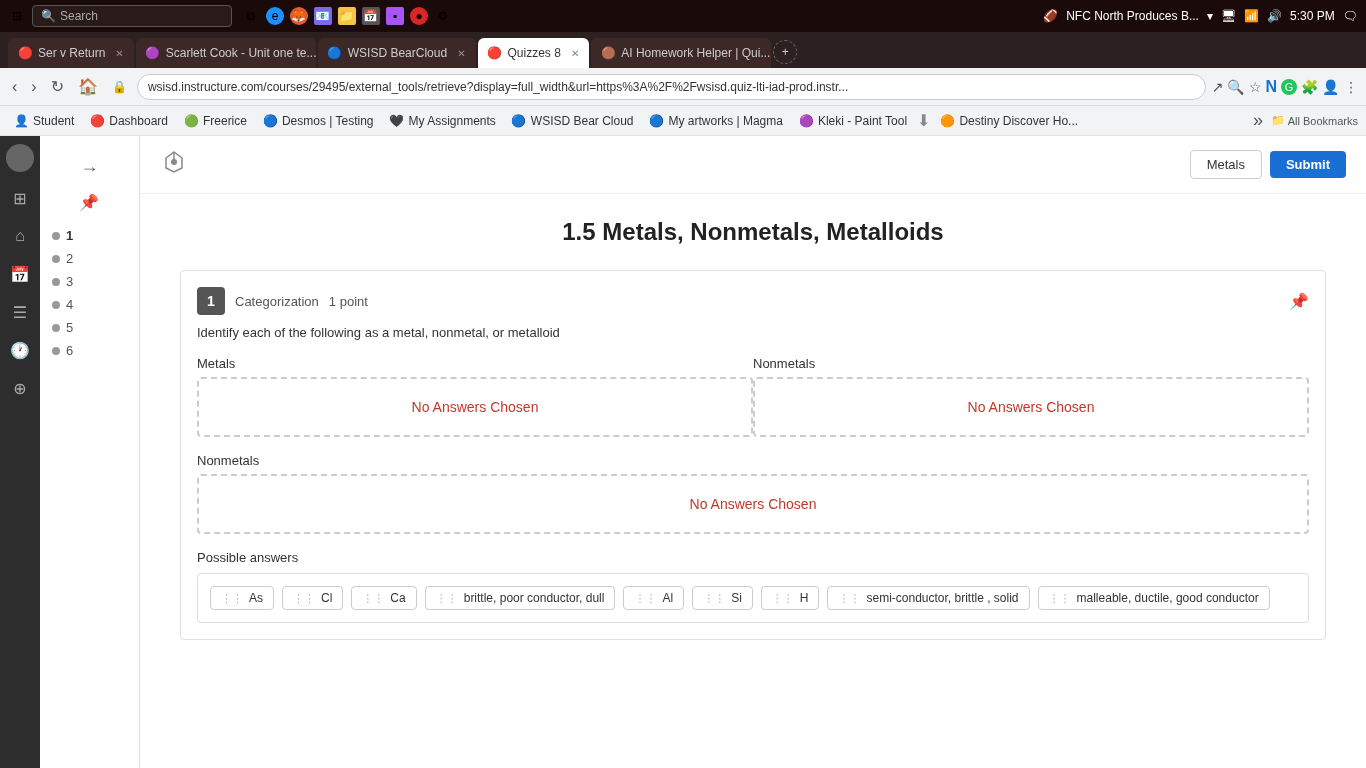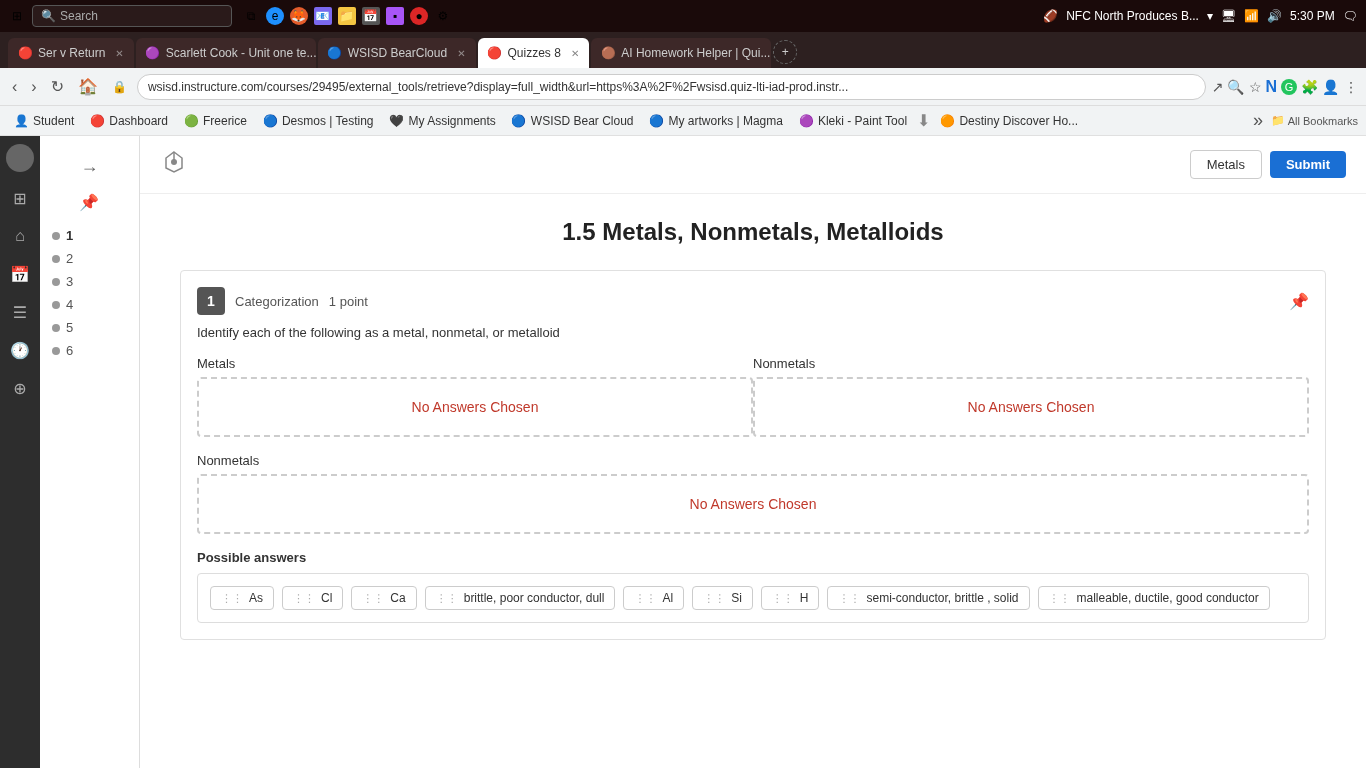--- a/index.html
+++ b/index.html
@@ -291,21 +291,21 @@
       padding: 12px;
     }
     .drop-zone-text {
       color: #c0392b;
       font-size: 14px;
     }
 
     
     .possible-label {
       font-size: 13px;
-      font-weight: 700;
+      font-weight: 400;
       color: #333;
       margin-bottom: 8px;
     }
     .possible-container {
       border: 1px solid #ddd;
       border-radius: 4px;
       padding: 12px;
       display: flex;
       flex-wrap: wrap;
       gap: 8px;

